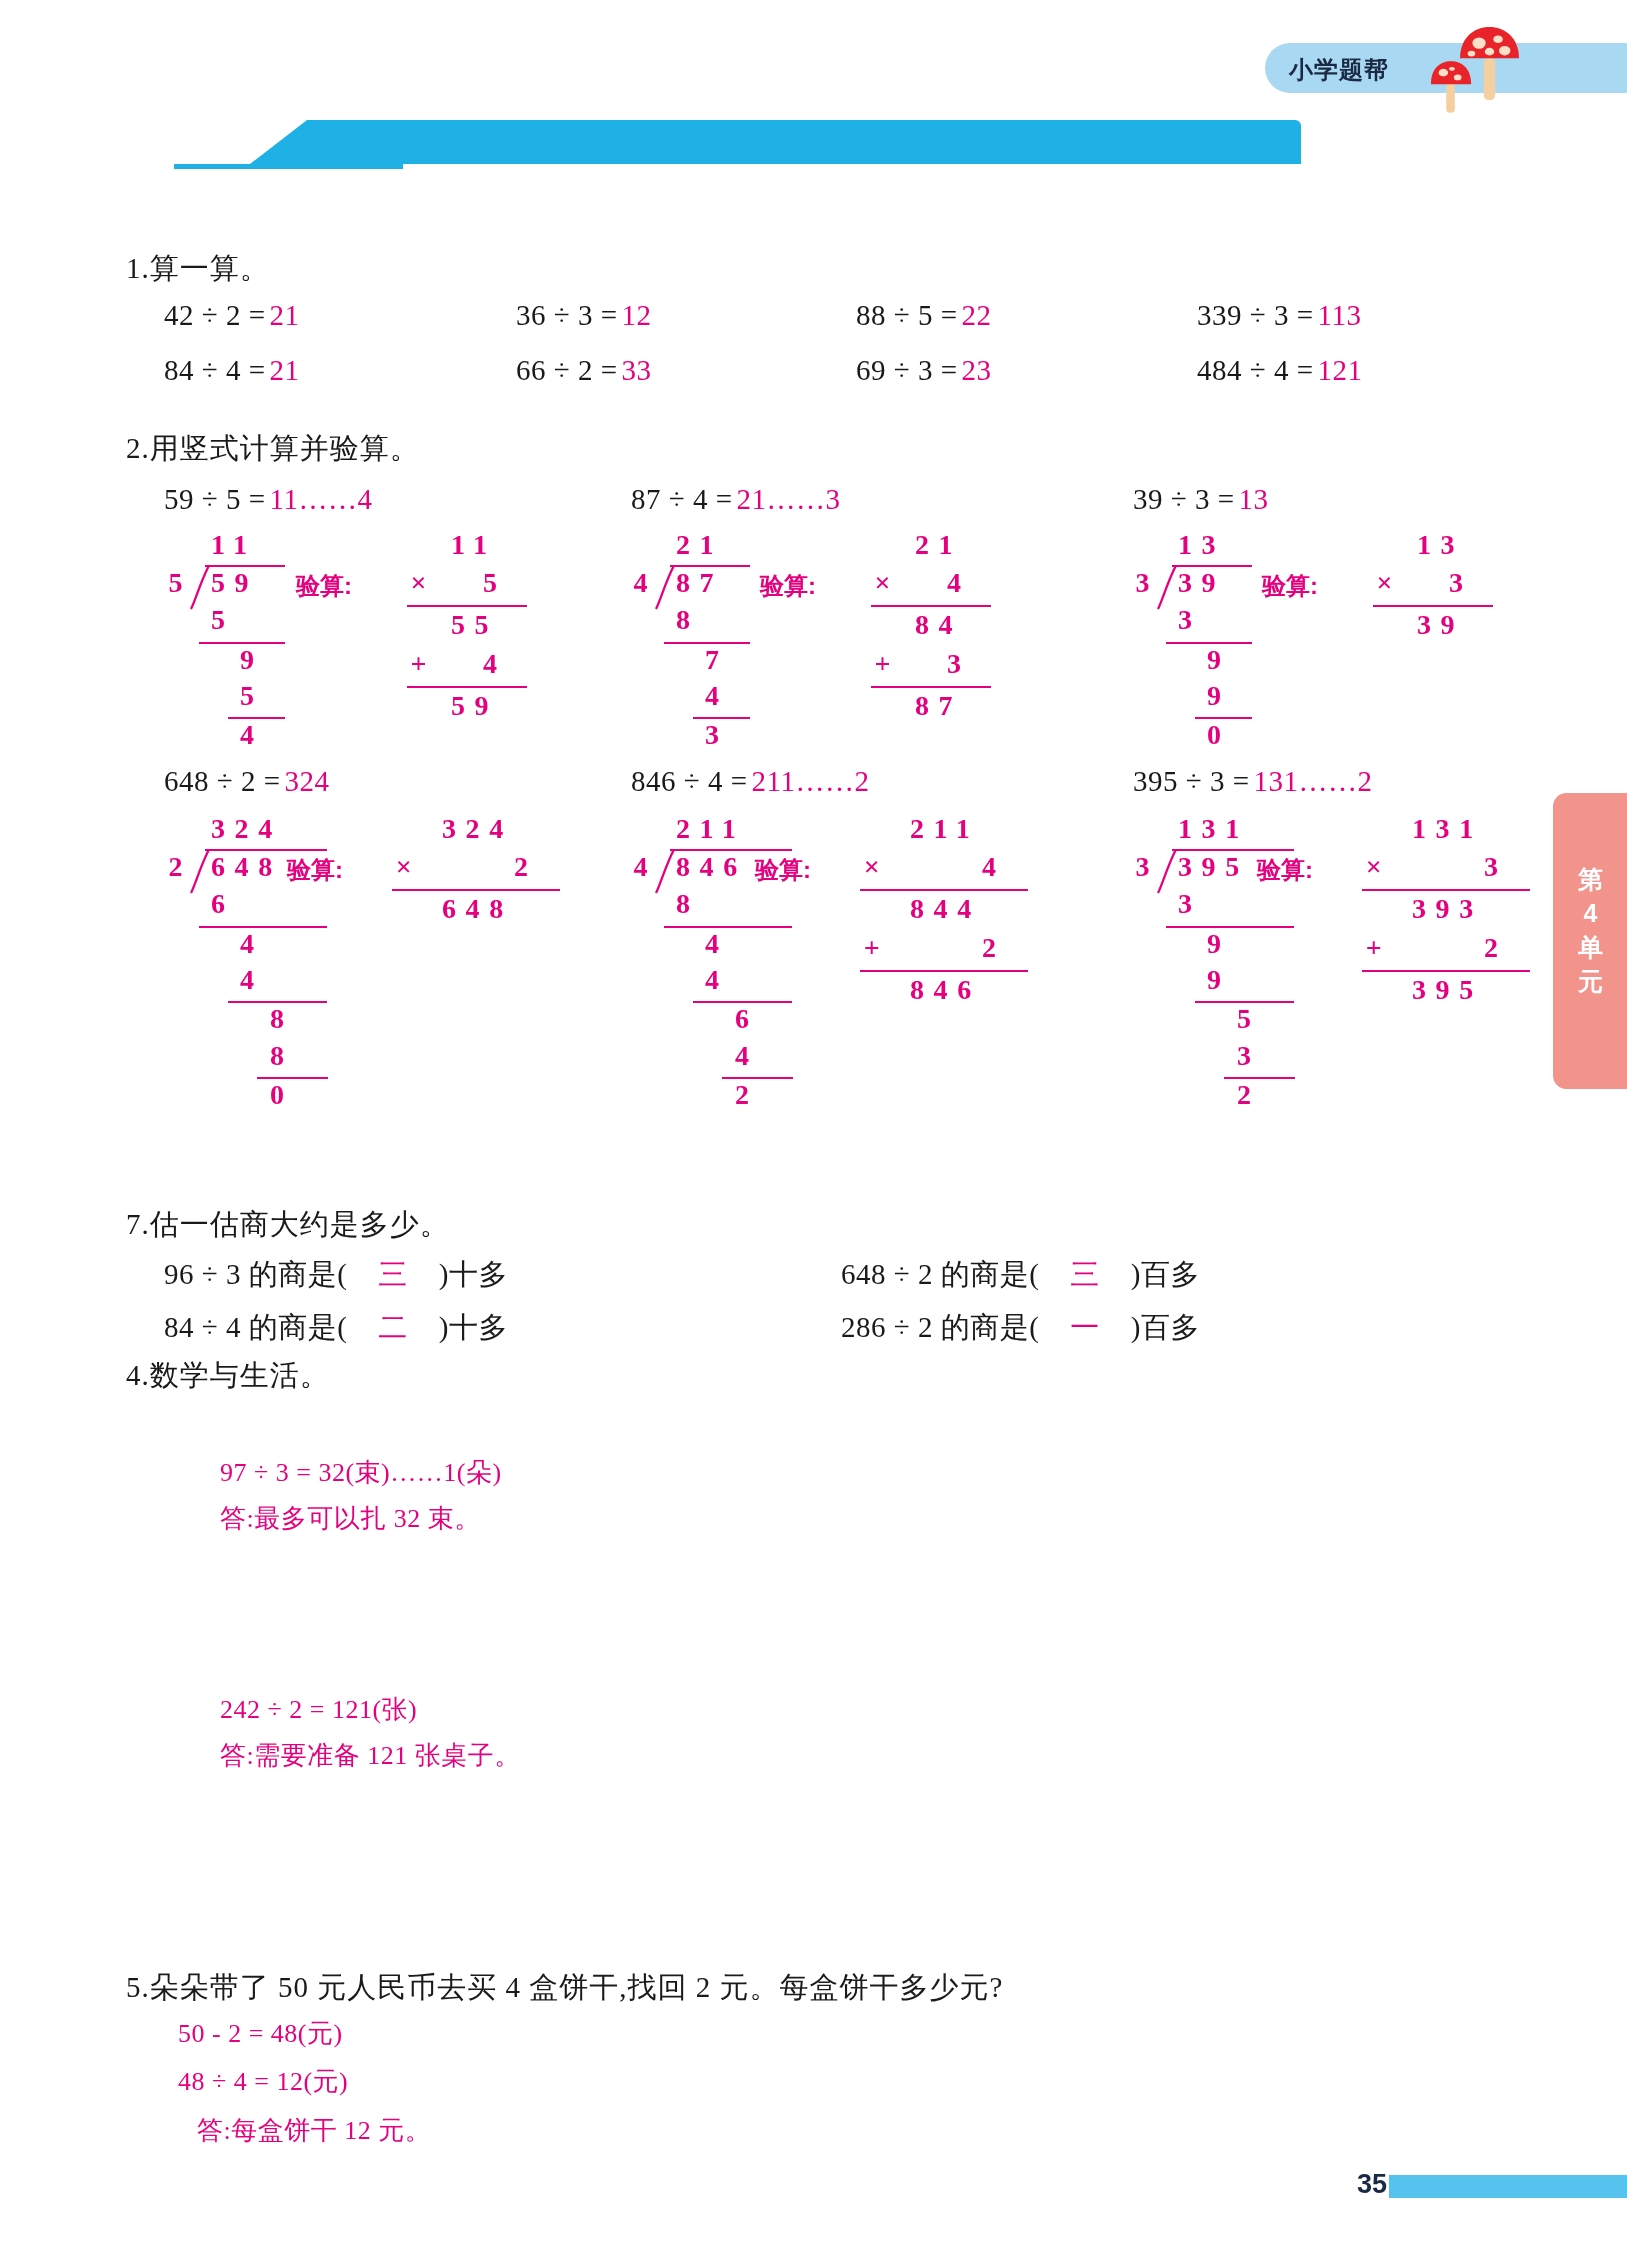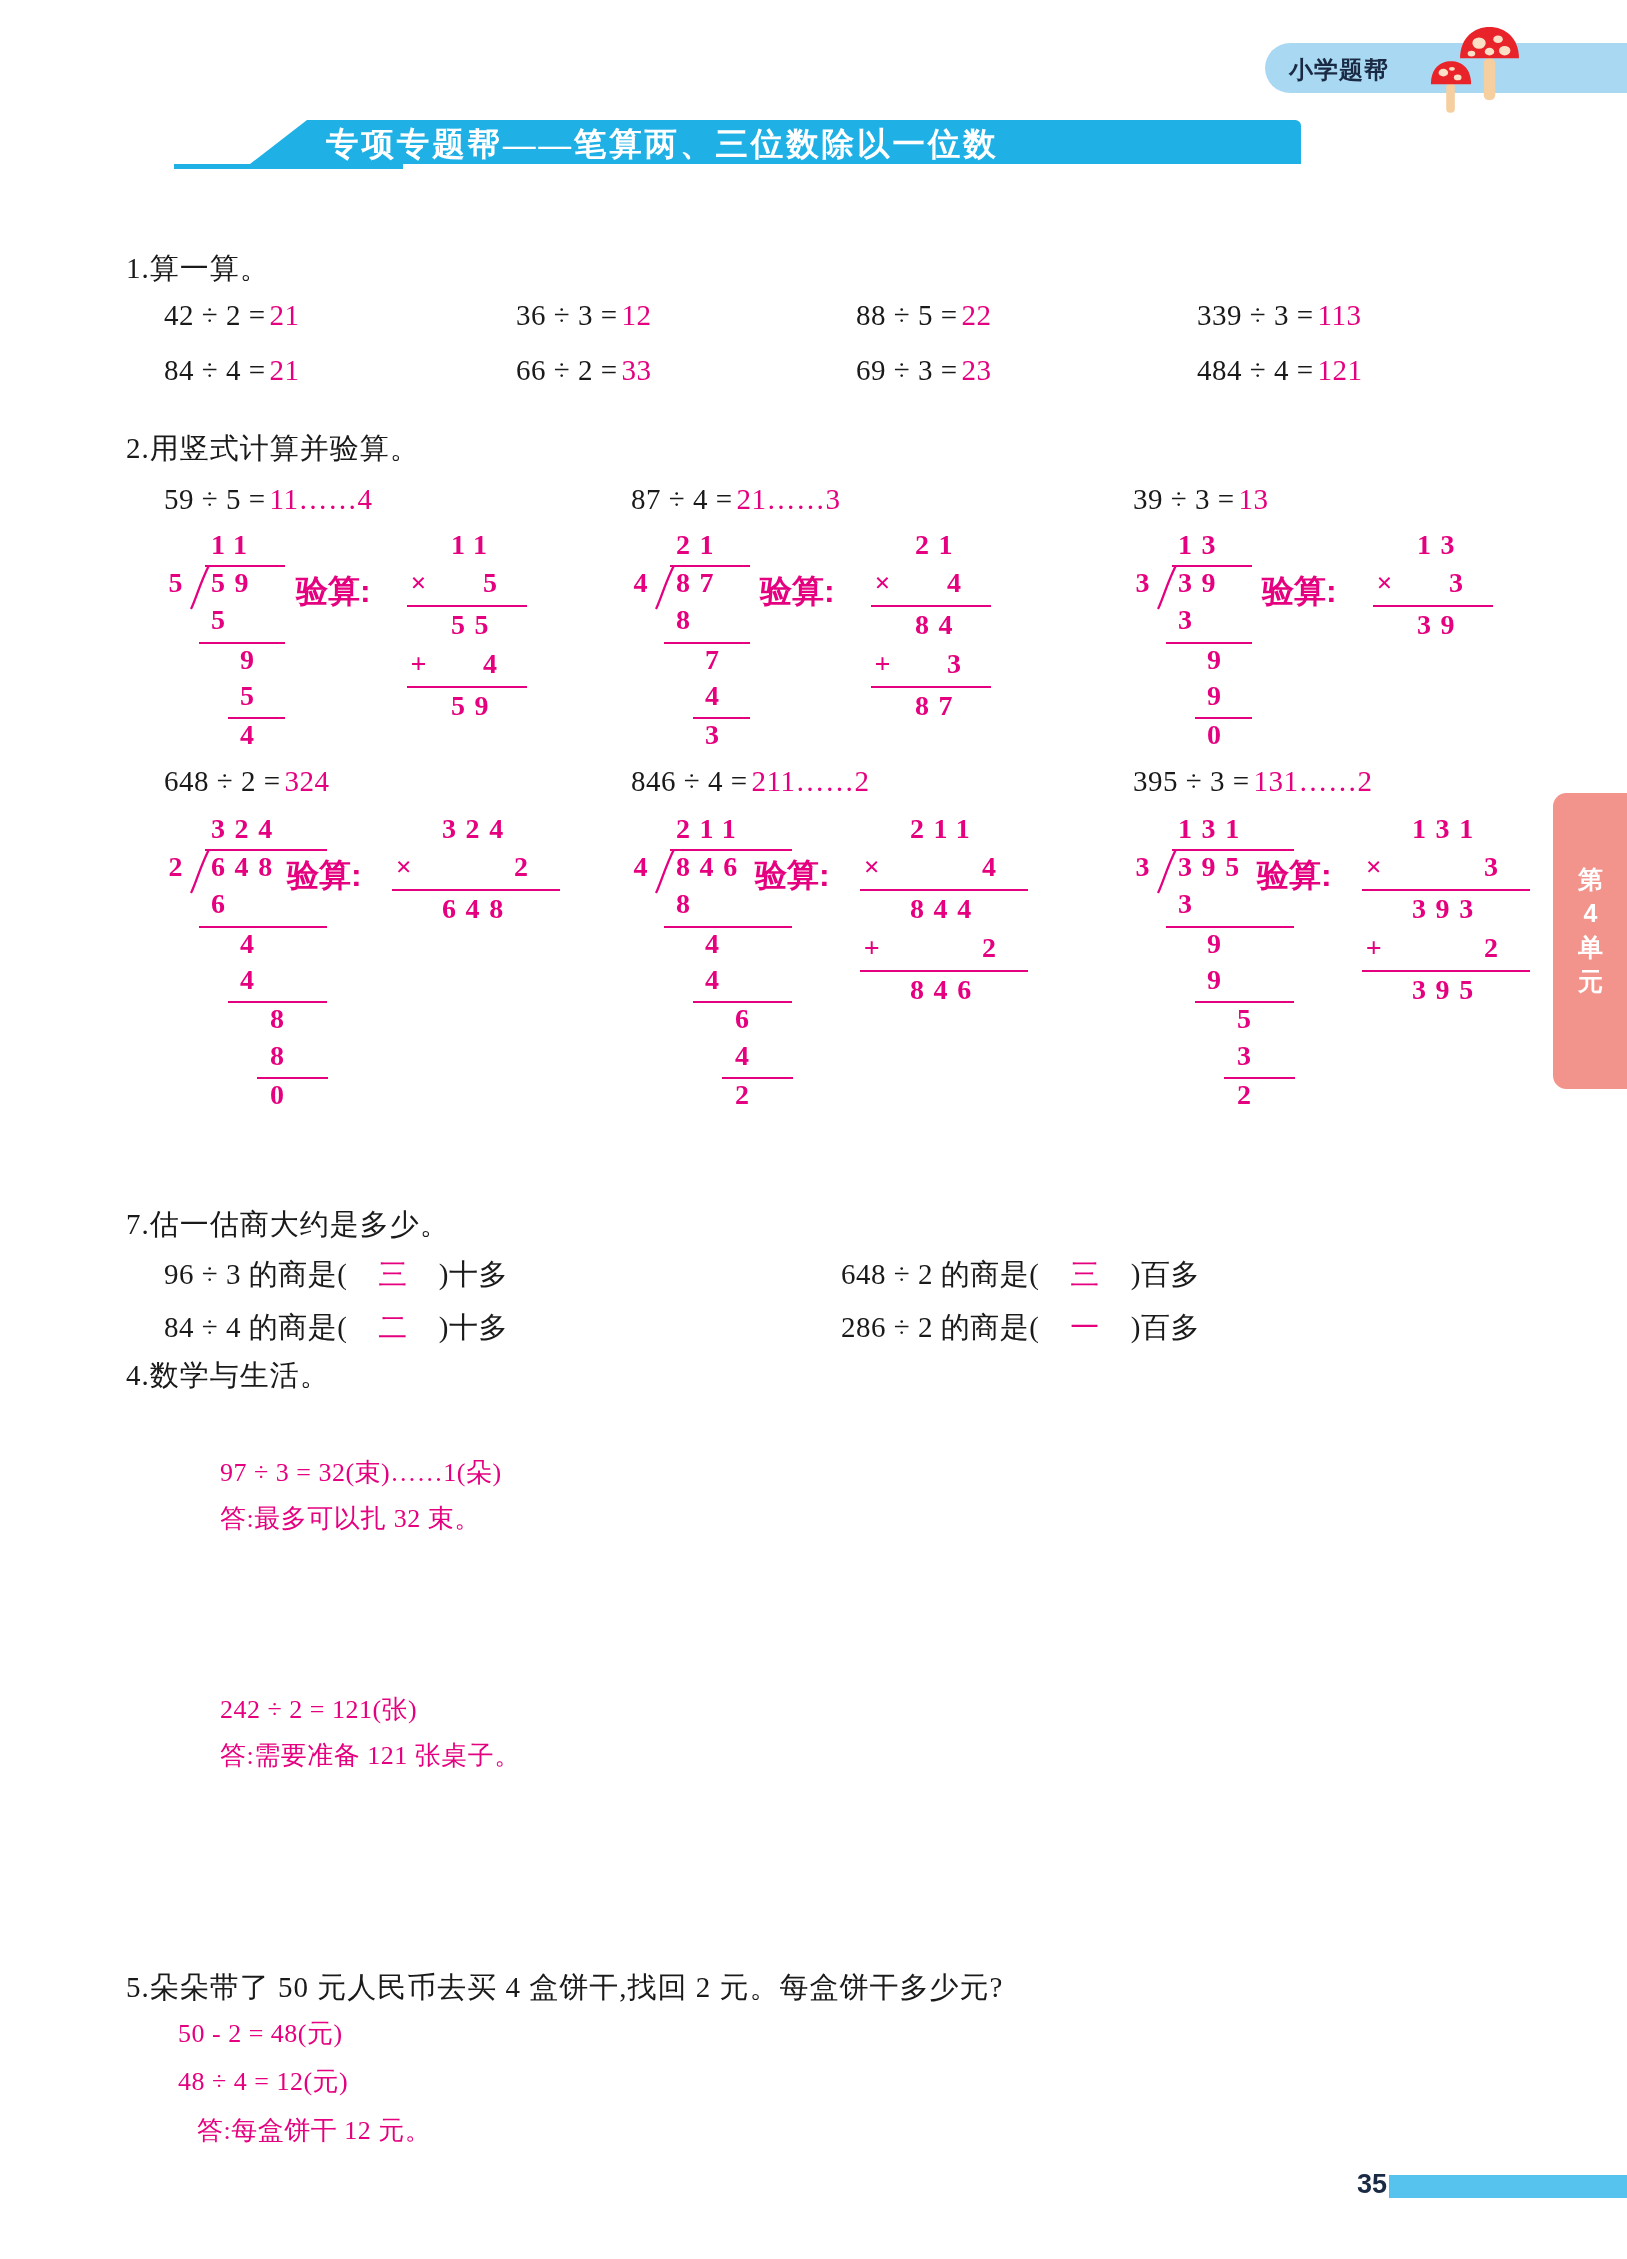--- a/index.html
+++ b/index.html
@@ -194,21 +194,21 @@
   }
   .vert .subbar {
     position: absolute;
     height: 1.9px;
     background: #e5007f;
   }
 
   
   .verify-label {
     position: absolute;
-    font-size: 32px;
+    font-size: 24px;
     font-weight: bold;
     color: #e5007f;
     font-family: "Liberation Sans", sans-serif;
     white-space: nowrap;
   }
   .mul { position: absolute; color: #e5007f; font-weight: bold; }
   .mul .mrow {
     position: absolute;
     font-size: 28px;
     letter-spacing: 9.6px;
@@ -259,21 +259,20 @@
     <path d="M2 25 C2 9 11 1 23 1 C35 1 44 9 44 25 Z" fill="#e8232a"></path>
     <ellipse cx="15" cy="13" rx="5" ry="4" fill="#fbe0c8"></ellipse>
     <ellipse cx="30" cy="18" rx="4" ry="3" fill="#fbe0c8"></ellipse>
     <ellipse cx="24" cy="9" rx="3" ry="2" fill="#fbe0c8"></ellipse>
   </svg>
 </div>
 
 <div id="title-banner-wrap">
   <div class="banner-shape"></div>
   <div class="banner-underline"></div>
-  <div class="banner-text">专项专题帮——笔算两、三位数除以一位数</div>
 </div>
 
 <div id="unit-tab">
   <div class="unit-text">
     <span>第</span>
     <span>4</span>
     <span>单</span>
     <span>元</span>
   </div>
 </div>

